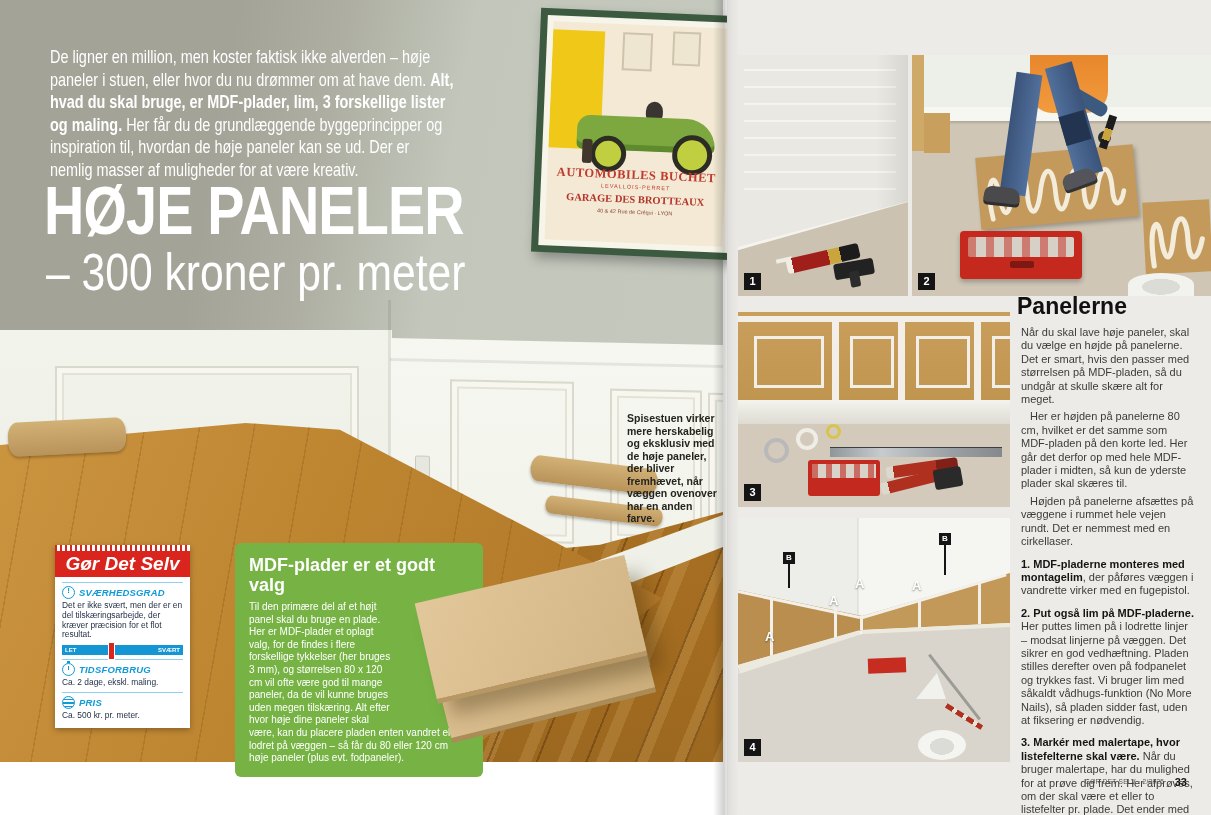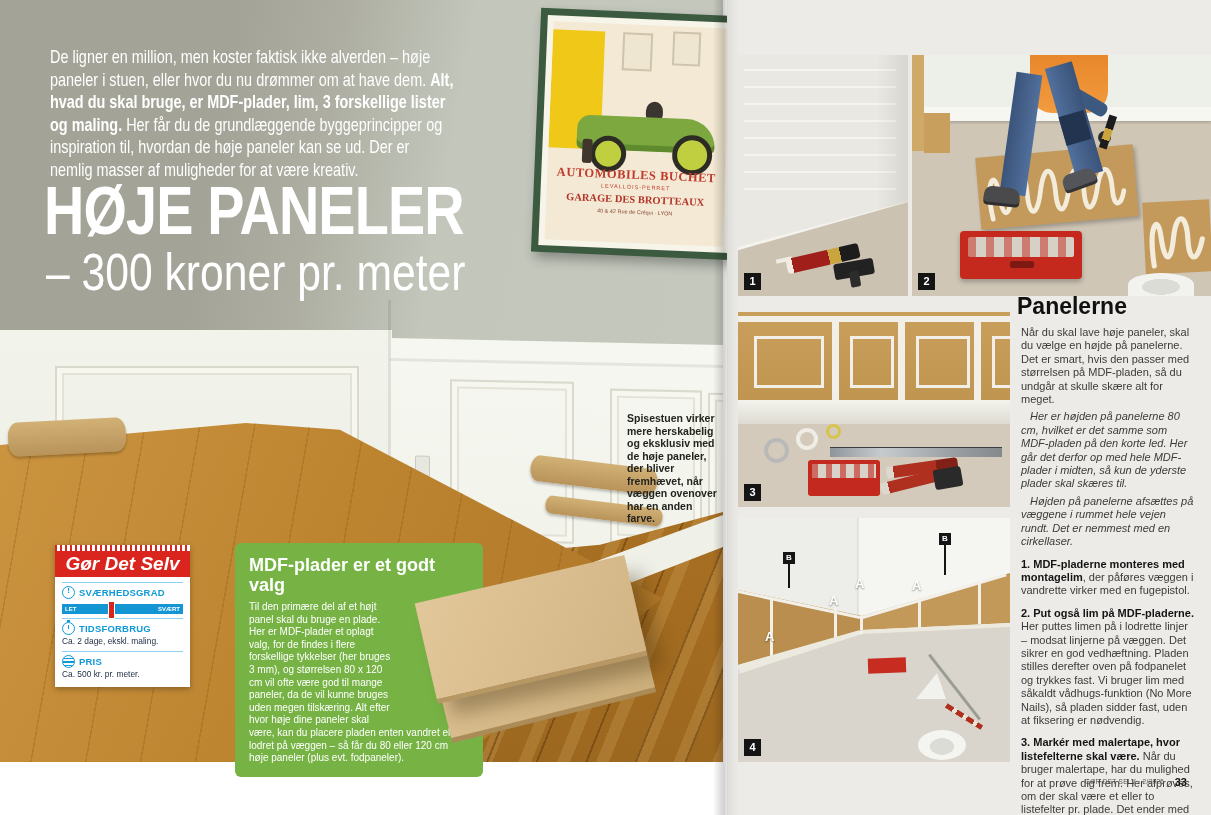--- a/index.html
+++ b/index.html
@@ -64,21 +64,21 @@
   .brand{background:#d9251d;color:#fff;text-align:center;font-style:italic;font-weight:700;font-size:19px;line-height:26px;}
   .ib-body{padding:5px 7px 7px;}
   .sec{border-top:1.5px solid #8fd0f0;padding-top:3px;margin-top:4px;}
   .sec:first-child{margin-top:0;}
   .sec-h{display:flex;align-items:center;gap:4px;margin-bottom:2px;}
   .ic{width:13px;height:13px;border:1.7px solid #0f9ad8;border-radius:50%;position:relative;flex:0 0 auto;box-sizing:border-box;}
   .ic.excl::after{content:"!";position:absolute;left:0;top:-1px;width:100%;text-align:center;color:#0f9ad8;font-size:8px;font-weight:800;}
   .ic.clock::before{content:"";position:absolute;left:3.5px;top:-3px;width:3px;height:2px;background:#0f9ad8;}
   .ic.clock::after{content:"";position:absolute;left:4.5px;top:1.5px;width:1.6px;height:4px;background:#0f9ad8;}
   .ic.coins{background:repeating-linear-gradient(180deg,rgba(0,0,0,0) 0 2px,#0f9ad8 2px 3.4px);}
-  .st{color:#0f9ad8;font-weight:800;font-size:9.5px;letter-spacing:.2px;}
+  .st{color:#0f9ad8;font-style:italic;font-weight:800;font-size:9.5px;letter-spacing:.2px;}
   .sb{margin:0;color:#1d2b42;font-size:8.4px;line-height:9.8px;}
   .slider{position:relative;height:10px;background:#1496d5;margin:5px 0 2px;}
   .slider span{position:absolute;top:1.5px;color:#fff;font-size:6px;font-weight:700;}
   .slider .sl{left:3px;} .slider .sr{right:3px;}
   .mark{position:absolute;left:38%;top:-3px;width:5px;height:16px;background:#d9251d;border:1px solid #fff;}
 
   
   .greenbox{left:235px;top:543px;width:248px;background:#76b344;border-radius:6px;padding:12px 14px 12px;box-sizing:border-box;color:#fff;}
   .greenbox h3{margin:0 0 6px;font-size:18px;line-height:20px;font-weight:800;}
   .greenbox p{margin:0;font-size:10px;line-height:12.6px;}
@@ -103,21 +103,21 @@
   .badge{position:absolute;left:6px;bottom:6px;width:17px;height:17px;background:#141414;color:#fff;
     font-size:11px;line-height:17px;font-weight:700;text-align:center;}
   .la{position:absolute;color:#fff;font-weight:800;font-size:13px;line-height:13px;text-shadow:0 1px 2px rgba(0,0,0,.45);}
   .lb{position:absolute;display:flex;flex-direction:column;align-items:center;}
   .lb-chip{width:12px;height:12px;background:#151515;color:#fff;font-size:8px;line-height:12px;font-weight:700;text-align:center;}
   .lb-line{width:1.5px;background:#151515;}
 
   .art{left:290px;top:294px;width:182px;color:#3b3b39;}
   .art h2{margin:0 0 7px;font-size:23px;line-height:25px;font-weight:800;color:#111;}
   .art p{margin:4px;font-size:11px;line-height:13.4px;}
-  .art p.ind{text-indent:9px;font-style:italic;}
+  .art p.ind{text-indent:9px;}
   .art p.step{margin-top:9px;}
   .art p.step b{color:#141414;}
   .pr-footer{left:260px;top:772px;width:200px;text-align:right;color:#555;}
   .pr-footer span{font-size:6.5px;letter-spacing:.3px;vertical-align:middle;}
   .pr-footer b{font-size:11px;color:#111;margin-left:6px;vertical-align:middle;}
 
   .gutter{left:713px;top:0;width:26px;height:815px;pointer-events:none;
     background:linear-gradient(90deg,rgba(0,0,0,0) 0,rgba(0,0,0,.18) 42%,rgba(0,0,0,.05) 60%,rgba(0,0,0,0) 100%);}
 </style>
 </head>
@@ -176,20 +176,21 @@
 
     <aside class="x infobox">
       <div class="zig"></div>
       <div class="brand">Gør Det Selv</div>
       <div class="ib-body">
         <div class="sec">
           <div class="sec-h">
             <span class="ic excl"></span>
             <span class="st">SVÆRHEDSGRAD</span>
           </div>
+          <p class="sb">Det er ikke svært, men der er en del tilskæringsarbejde, der kræver præcision for et flot resultat.</p>
           <div class="slider">
             <span class="sl">LET</span>
             <span class="sr">SVÆRT</span>
             <i class="mark"></i>
           </div>
         </div>
         <div class="sec">
           <div class="sec-h">
             <span class="ic clock"></span>
             <span class="st">TIDSFORBRUG</span>

